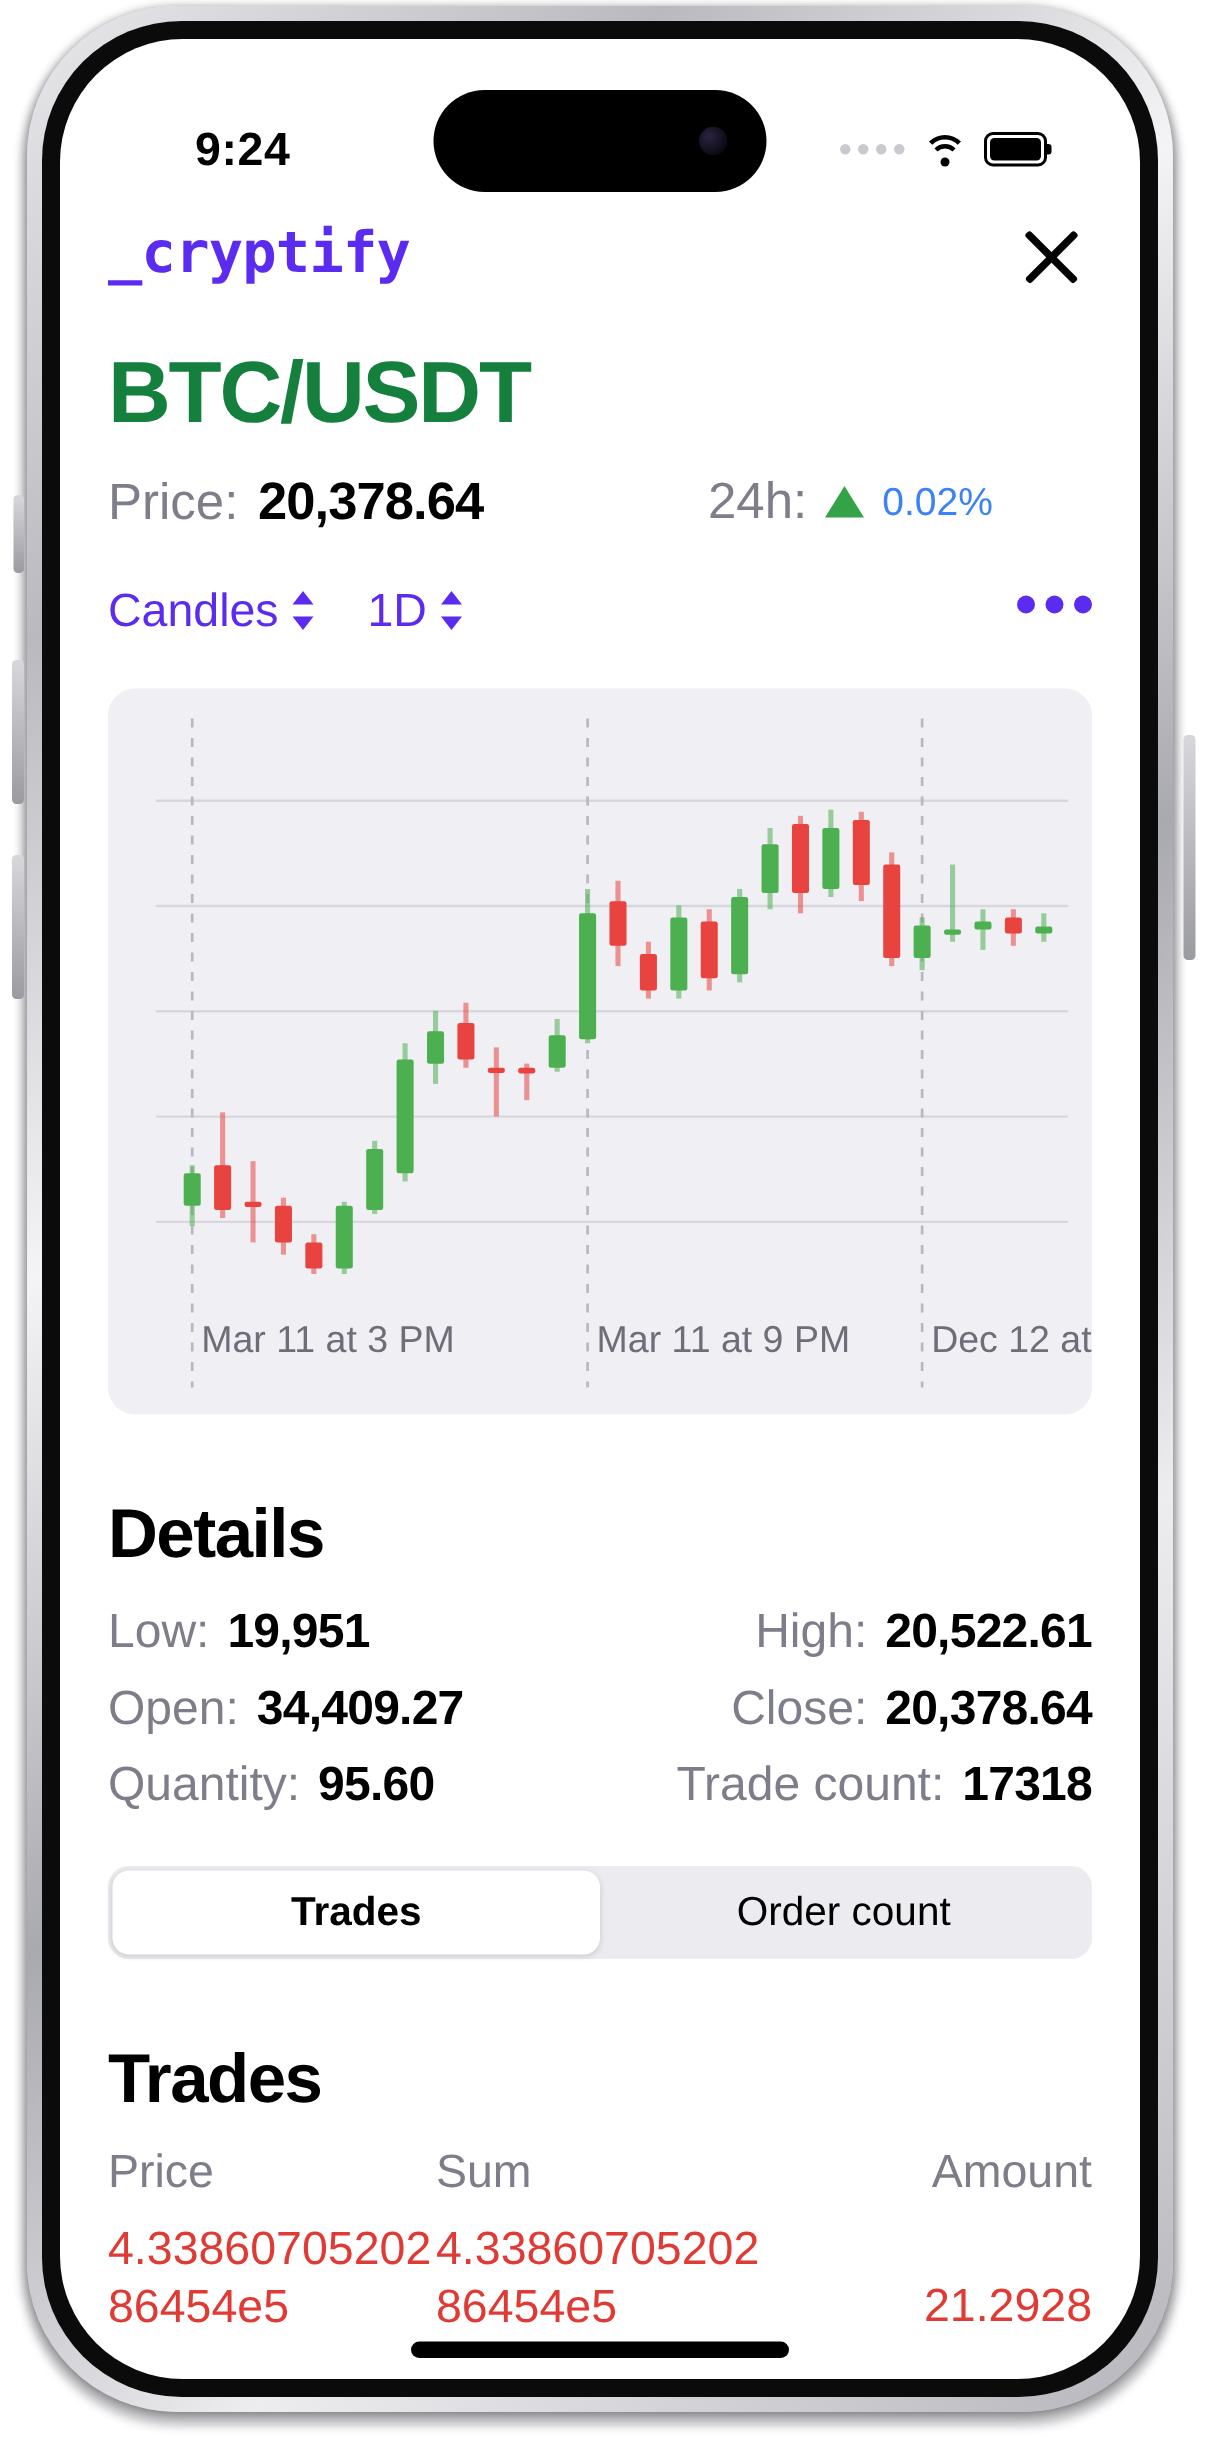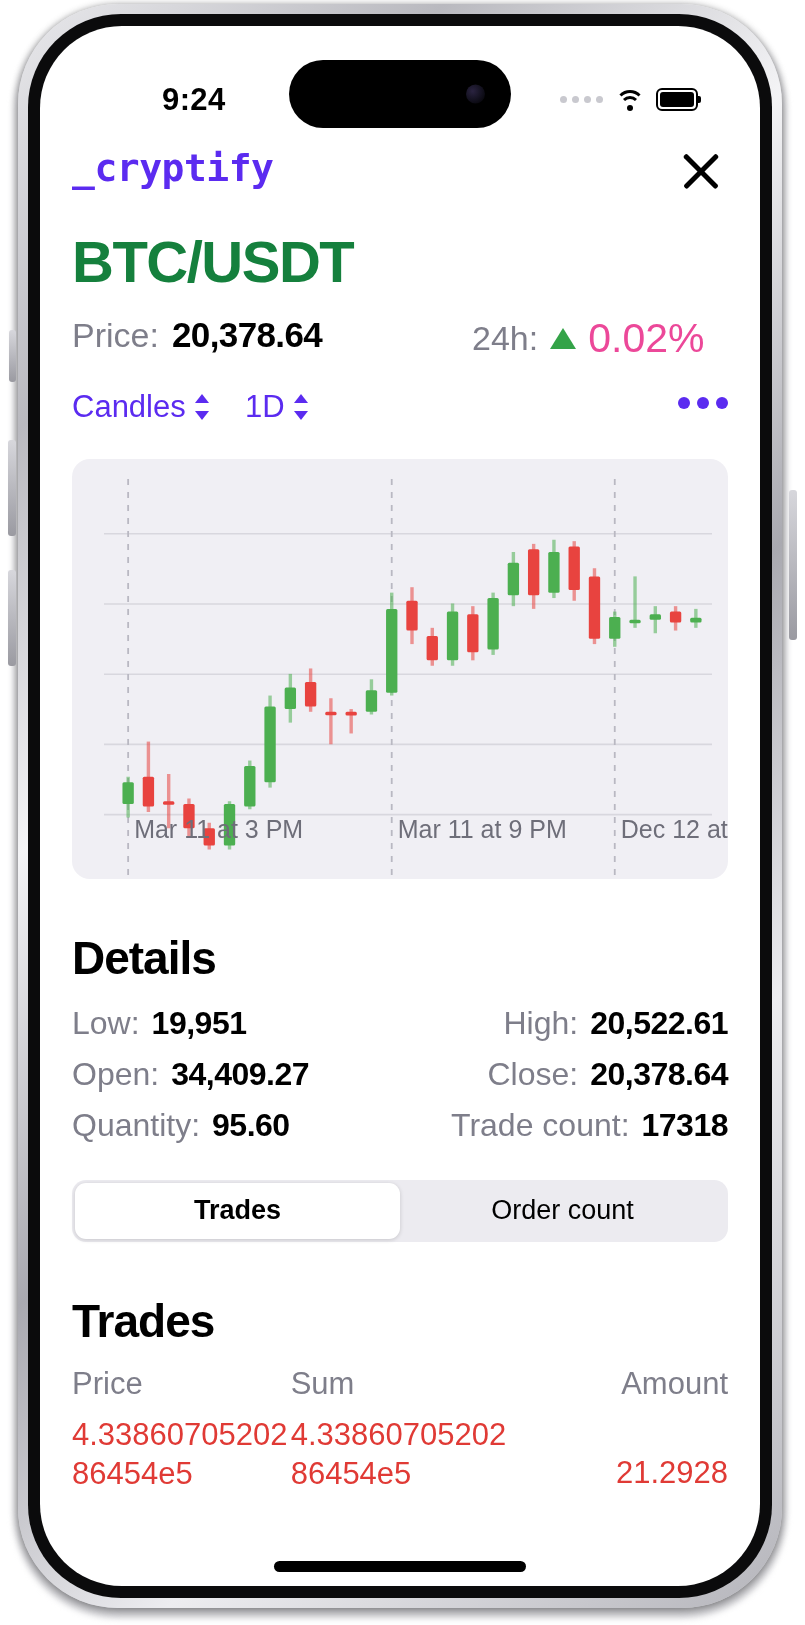--- a/index.html
+++ b/index.html
@@ -16,21 +16,21 @@
 
   
   .btn-side{position:absolute;background:linear-gradient(180deg,#d7d7dc,#9a9aa1);border-radius:3px;}
   .btn-mute{left:9px;top:330px;width:7px;height:52px;}
   .btn-vup{left:8px;top:440px;width:8px;height:96px;}
   .btn-vdn{left:8px;top:570px;width:8px;height:96px;}
   .btn-pwr{right:8px;top:490px;width:8px;height:150px;}
 
   
   .statusbar{position:absolute;left:0;top:0;width:720px;height:110px;}
-  .sb-time{position:absolute;left:90px;top:56px;font-size:31px;font-weight:700;color:#000;letter-spacing:.4px;margin-left:32px;}
+  .sb-time{position:absolute;left:90px;top:56px;font-size:31px;font-weight:700;color:#000;letter-spacing:.4px;}
   .dynamic-island{position:absolute;left:50%;transform:translateX(-50%);top:34px;width:222px;height:68px;border-radius:34px;background:#000;}
   .island-cam{position:absolute;right:26px;top:50%;transform:translateY(-50%);width:19px;height:19px;border-radius:50%;
      background:radial-gradient(circle at 35% 35%,#2a2340 0%,#12101d 55%,#000 100%);}
   .sb-right{position:absolute;right:62px;top:62px;display:flex;align-items:center;gap:13px;}
   .sig-dots{display:flex;gap:5px;align-items:flex-end;}
   .sig-dots i{display:block;width:7px;height:7px;border-radius:50%;background:#c9c9cf;}
   .wifi{position:relative;width:27px;height:20px;}
   .wifi b{position:absolute;left:50%;transform:translateX(-50%);border:3.2px solid #000;border-bottom-color:transparent;
      border-left-color:transparent;border-right-color:transparent;border-radius:50%;}
   .wifi b.a{width:24px;height:24px;top:0;}
@@ -51,35 +51,35 @@
   .close-btn:after{transform:rotate(-45deg);}
 
   .pair{margin:22px 0 0 32px;font-size:58px;font-weight:700;color:#15803d;letter-spacing:-1.5px;line-height:1.05;}
 
   .price-row{position:relative;margin-top:22px;height:48px;}
   .price-left{position:absolute;left:32px;top:0;display:flex;align-items:baseline;gap:13px;}
   .price-right{position:absolute;left:432px;top:0;display:flex;align-items:center;gap:12px;}
   .lbl-grey{font-size:34px;color:#7e7e8a;font-weight:400;}
   .val-bold{font-size:35px;color:#000;font-weight:700;letter-spacing:-.6px;}
   .tri-up{width:0;height:0;border-left:13px solid transparent;border-right:13px solid transparent;border-bottom:21px solid #34a348;}
-  .pct{font-size:41px;color:#ec4899;font-weight:400;}
+  .pct{font-size:26px;color:#3b82f6;font-weight:400;}
 
   .ctrl-row{position:relative;margin-top:26px;height:48px;}
   .ctrl{position:absolute;display:flex;align-items:center;gap:8px;color:#5b2bf0;font-size:31px;cursor:pointer;}
   .ctrl.c1{left:32px;top:0;}
   .ctrl.c2{left:205px;top:0;}
   .stepper{display:inline-block;position:relative;width:16px;height:28px;}
   .stepper:before,.stepper:after{content:"";position:absolute;left:1px;width:0;height:0;border-left:7px solid transparent;border-right:7px solid transparent;}
   .stepper:before{top:1px;border-bottom:9px solid #5b2bf0;}
   .stepper:after{bottom:1px;border-top:9px solid #5b2bf0;}
   .dots-btn{position:absolute;right:32px;top:8px;display:flex;gap:7px;cursor:pointer;}
   .dots-btn i{width:12px;height:12px;border-radius:50%;background:#5b2bf0;display:block;}
 
   
-  .chart-card{position:relative;margin:22px 32px 0 32px;height:420px;background:#f0eff4;border-radius:18px;overflow:hidden;}
+  .chart-card{position:relative;margin:22px 32px 0 32px;height:484px;background:#f0eff4;border-radius:18px;overflow:hidden;}
   .chart-svg{position:absolute;left:0;top:0;width:656px;height:510px;}
   .xlabels{position:absolute;left:0;bottom:34px;width:656px;height:30px;}
   .xlabels span{position:absolute;font-size:25px;color:#6e6e79;white-space:nowrap;}
 
   
   .sec-title{margin:52px 0 0 32px;font-size:46px;font-weight:700;color:#000;letter-spacing:-1px;}
   .detail-grid{margin:20px 32px 0 32px;display:grid;grid-template-columns:1fr 1fr;row-gap:14px;}
   .dcell{display:flex;align-items:baseline;gap:12px;font-size:32px;}
   .dcell.r{justify-content:flex-end;}
   .dk{color:#7e7e8a;font-weight:400;}

